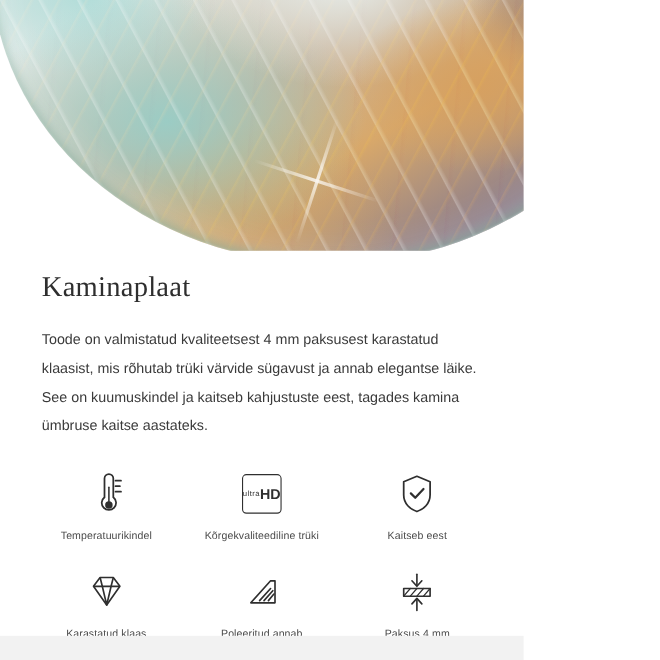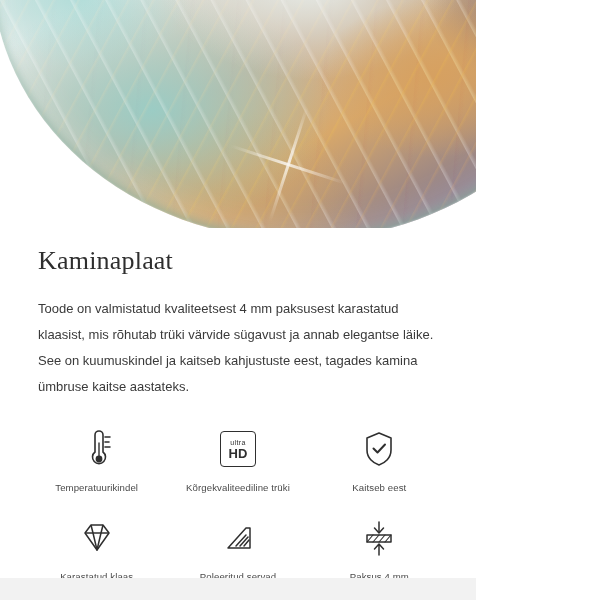--- a/index.html
+++ b/index.html
@@ -134,21 +134,20 @@
     color: #4a4a4a;
     text-align: left;
     letter-spacing: 0.1px;
   }
   .ultrahd-box {
     width: 34px;
     height: 34px;
     border: 1.6px solid #2f2f2f;
     border-radius: 4px;
     display: flex;
-    flex-direction: column;
     align-items: center;
     justify-content: center;
     line-height: 1;
   }
   .ultrahd-box .u1 {
     font-size: 7px;
     letter-spacing: 0.4px;
     color: #2f2f2f;
   }
   .ultrahd-box .u2 {
@@ -234,21 +233,21 @@
 
     <div class="feature">
       <div class="feature-icon">
         <svg width="40" height="44" viewBox="0 0 40 44" fill="none" stroke="#2f2f2f" stroke-width="1.5" stroke-linecap="round" stroke-linejoin="round">
           <path d="M10 32 L28 12 h4 v20 z" fill="none"></path>
           <path d="M18 30 L28 19"></path>
           <path d="M22 30 L30 21"></path>
           <path d="M26 30 L31 24"></path>
         </svg>
       </div>
-      <div class="feature-label">Poleeritud servad</div>
+      <div class="feature-label">Poleeritud annab</div>
     </div>
 
     <div class="feature">
       <div class="feature-icon">
         <svg width="40" height="44" viewBox="0 0 40 44" fill="none" stroke="#2f2f2f" stroke-width="1.5" stroke-linecap="round" stroke-linejoin="round">
           <path d="M20 6 v10"></path>
           <path d="M15.5 12 L20 17 L24.5 12" fill="none"></path>
           <rect x="8" y="19" width="24" height="7" fill="none"></rect>
           <path d="M8 26 L14 19 M14 26 L20 19 M20 26 L26 19 M26 26 L32 19" stroke-width="1.1"></path>
           <path d="M20 39 v-10"></path>

